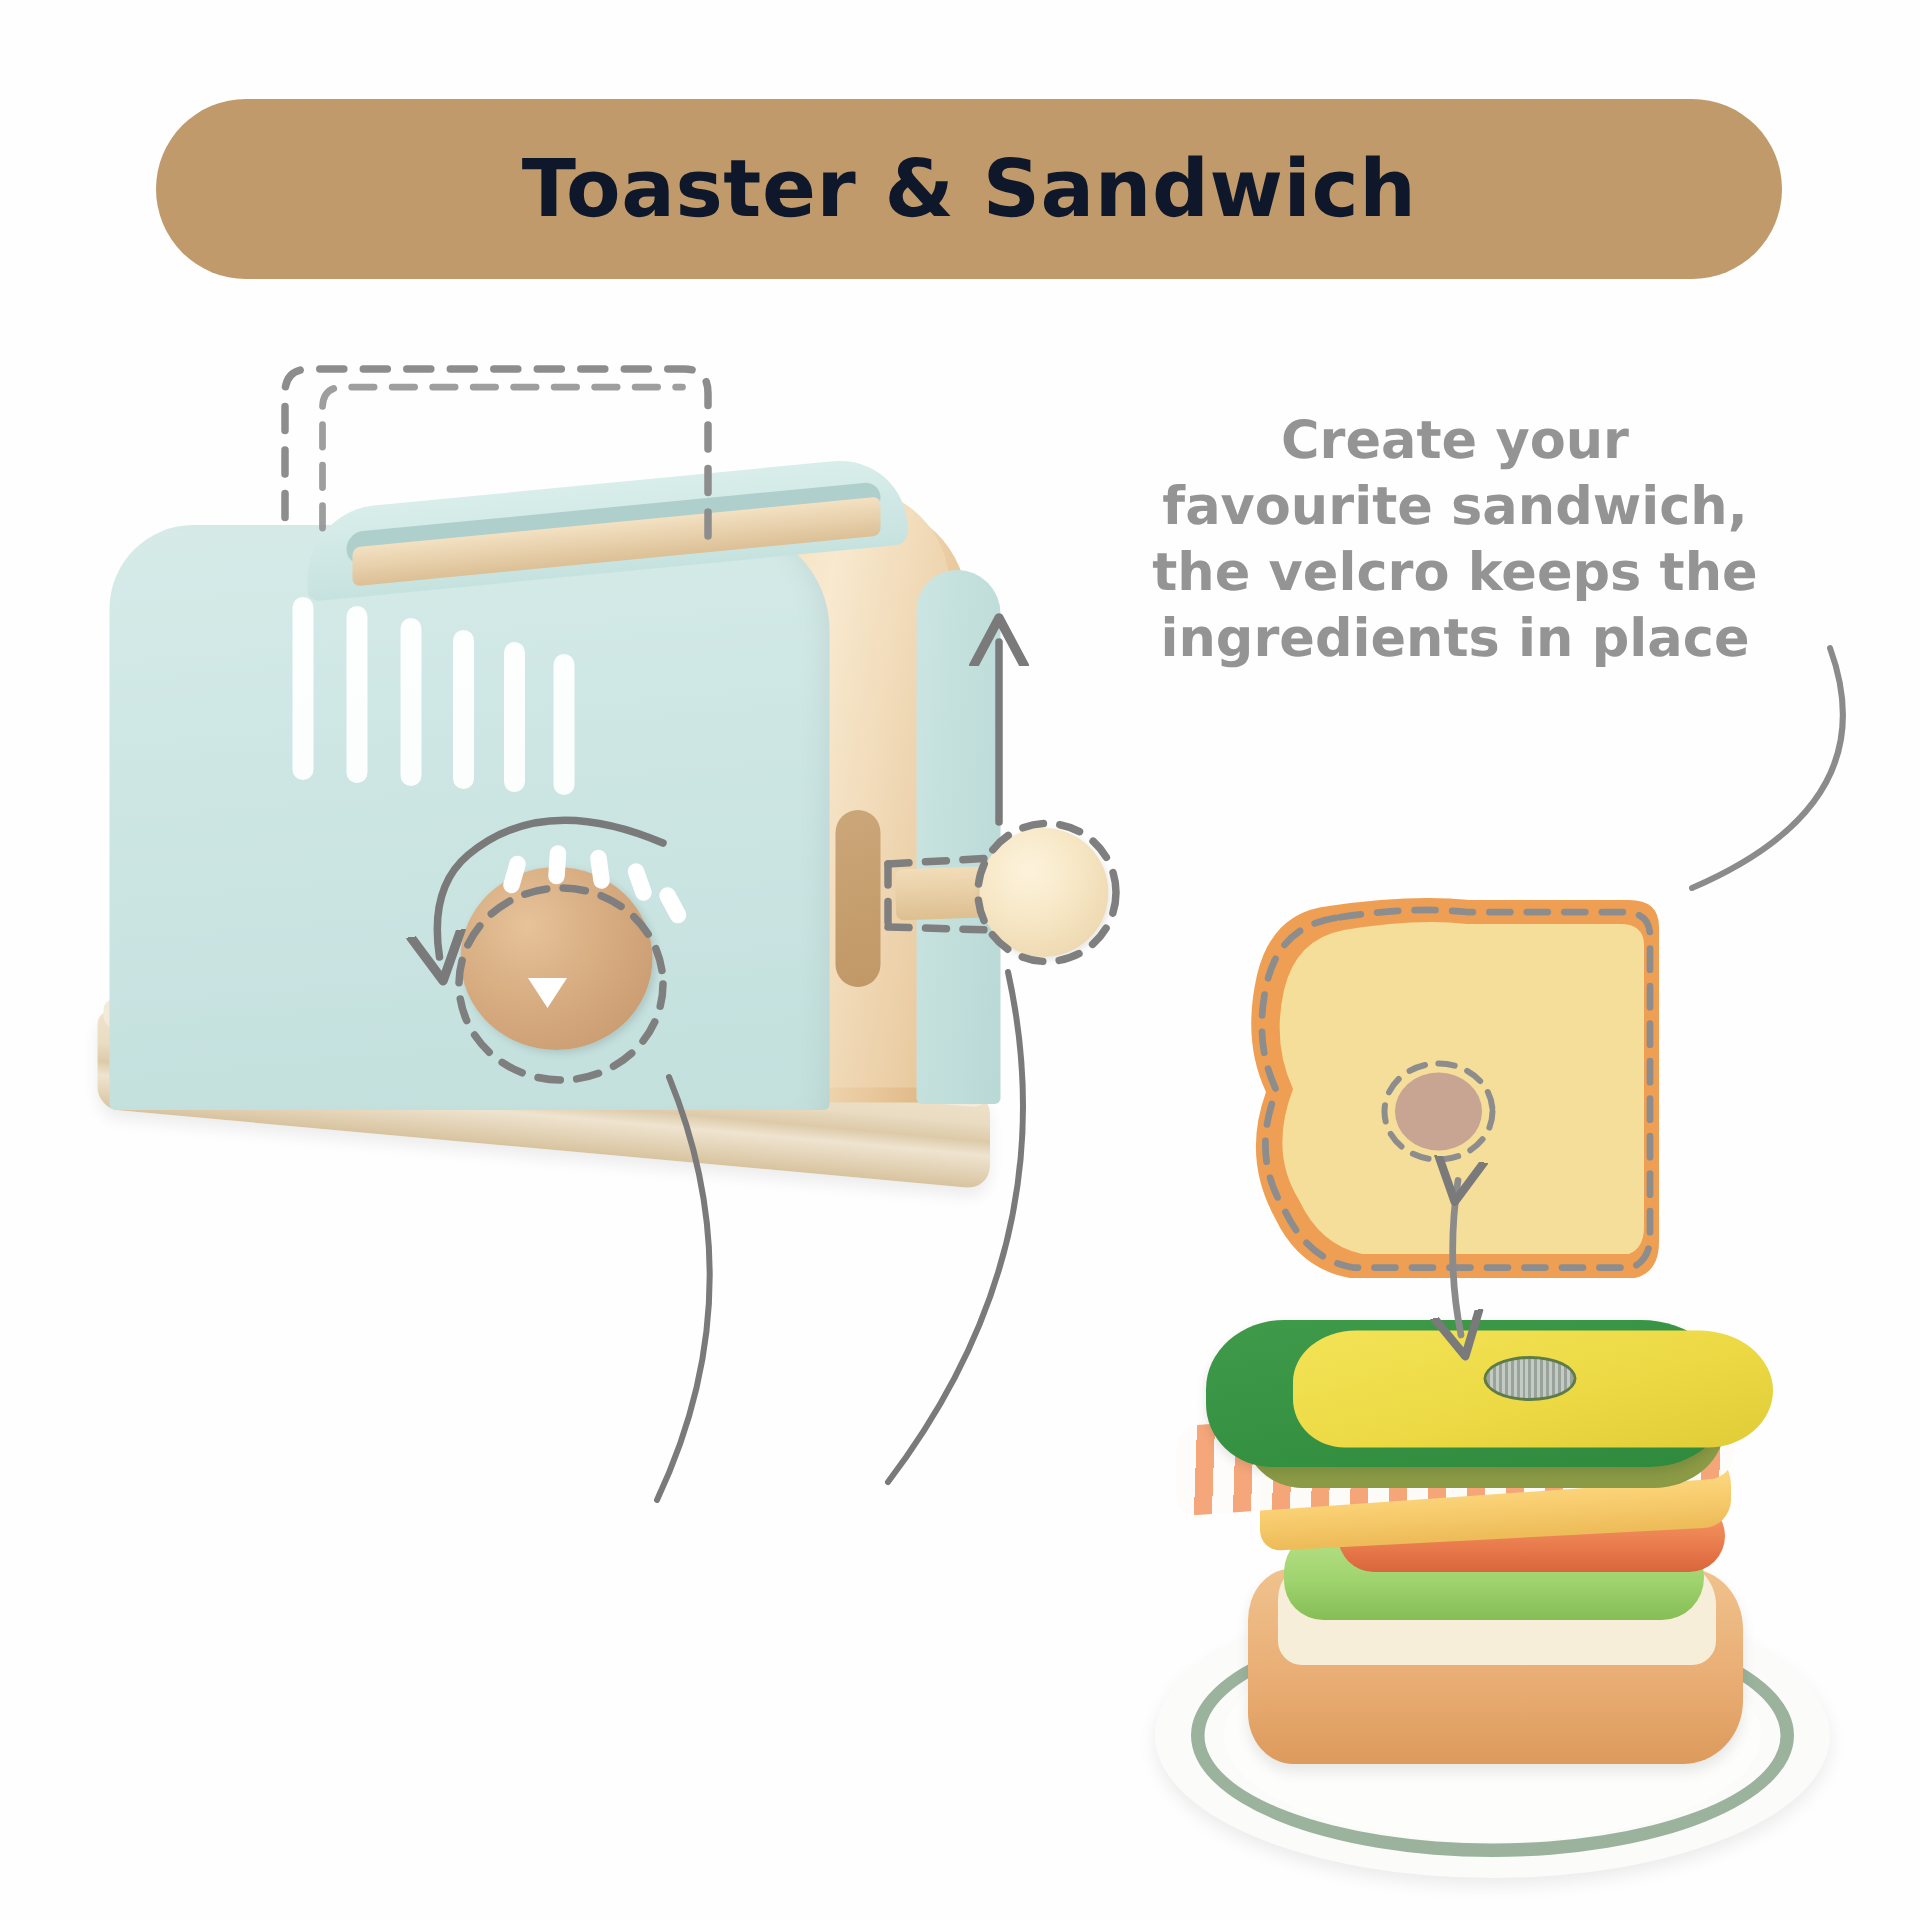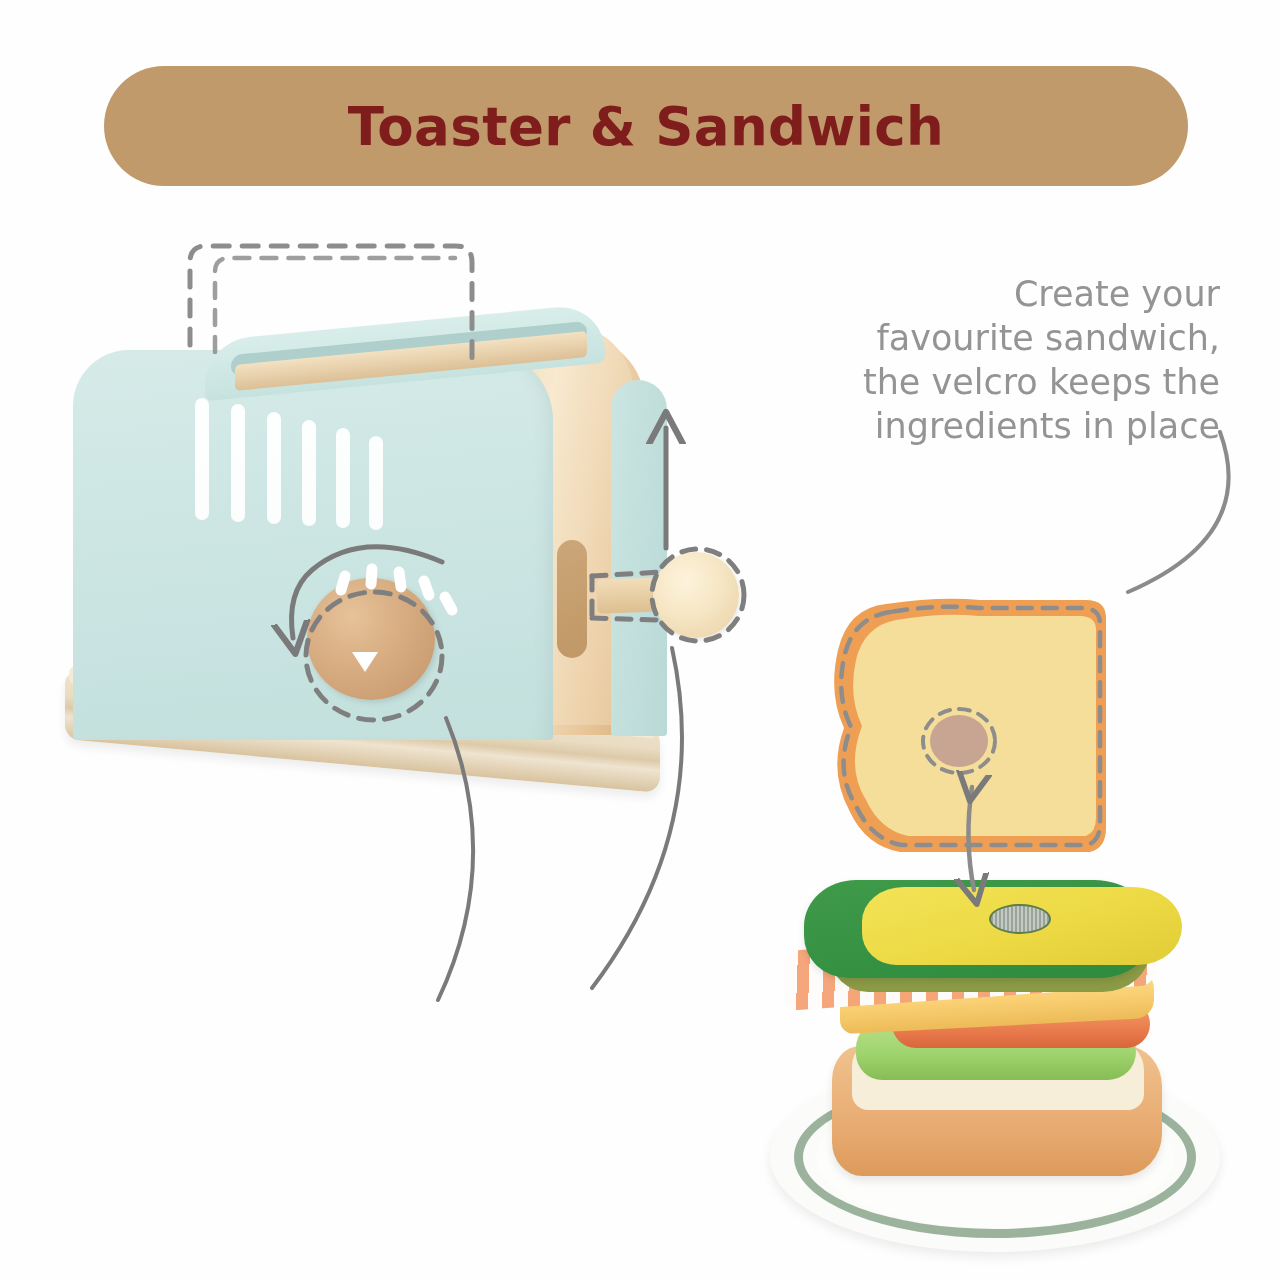--- a/index.html
+++ b/index.html
@@ -28,35 +28,35 @@
     top: 66px;
     width: 1084px;
     height: 120px;
     background: #c09a6b;
     border-radius: 60px;
     display: flex;
     align-items: center;
     justify-content: center;
   }
   .title-text {
-    color: #7f1d1d;
+    color: #0f172a;
     font-size: 53px;
     font-weight: bold;
     letter-spacing: 0.4px;
     font-family: "DejaVu Sans", sans-serif;
     white-space: nowrap;
   }
 
   
   .caption {
     position: absolute;
     color: #949494;
-    font-weight: normal;
+    font-weight: bold;
     font-family: "DejaVu Sans", sans-serif;
-    text-align: right;
+    text-align: center;
     line-height: 1.26;
     white-space: pre-line;
   }
   #caption-sandwich {
     left: 720px;
     top: 272px;
     width: 500px;
     font-size: 35px;
   }
   #caption-toaster {

